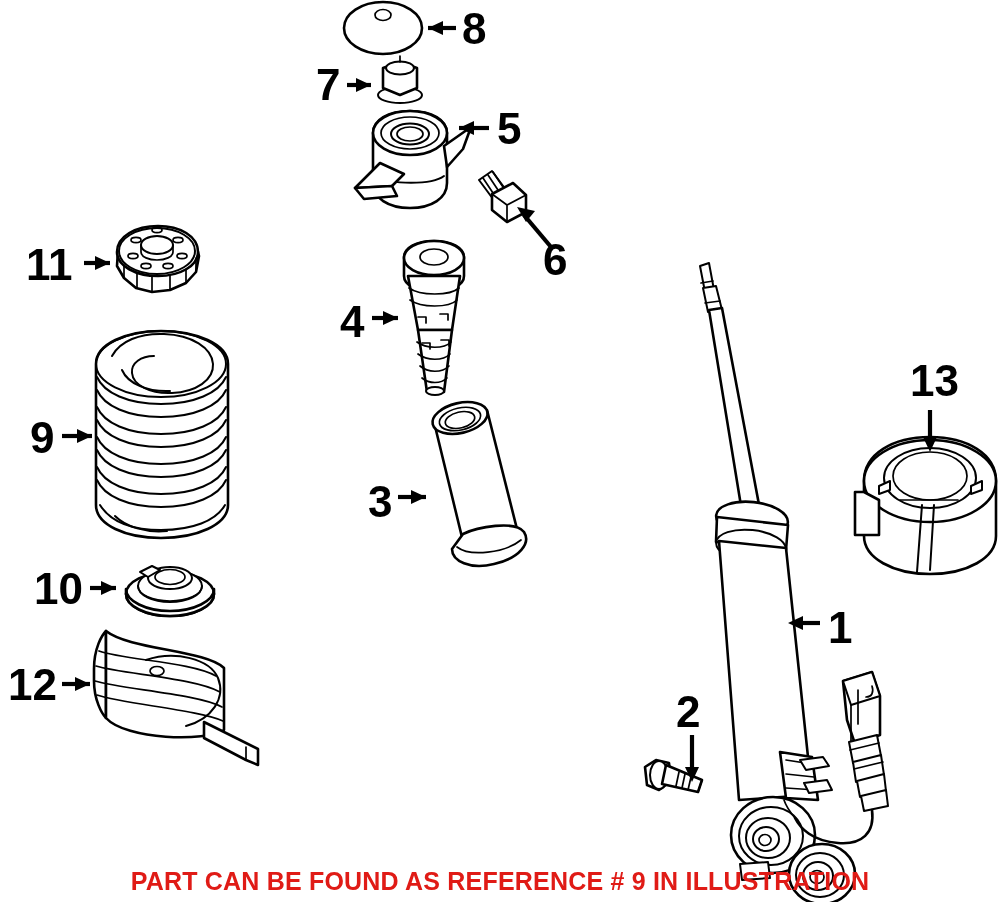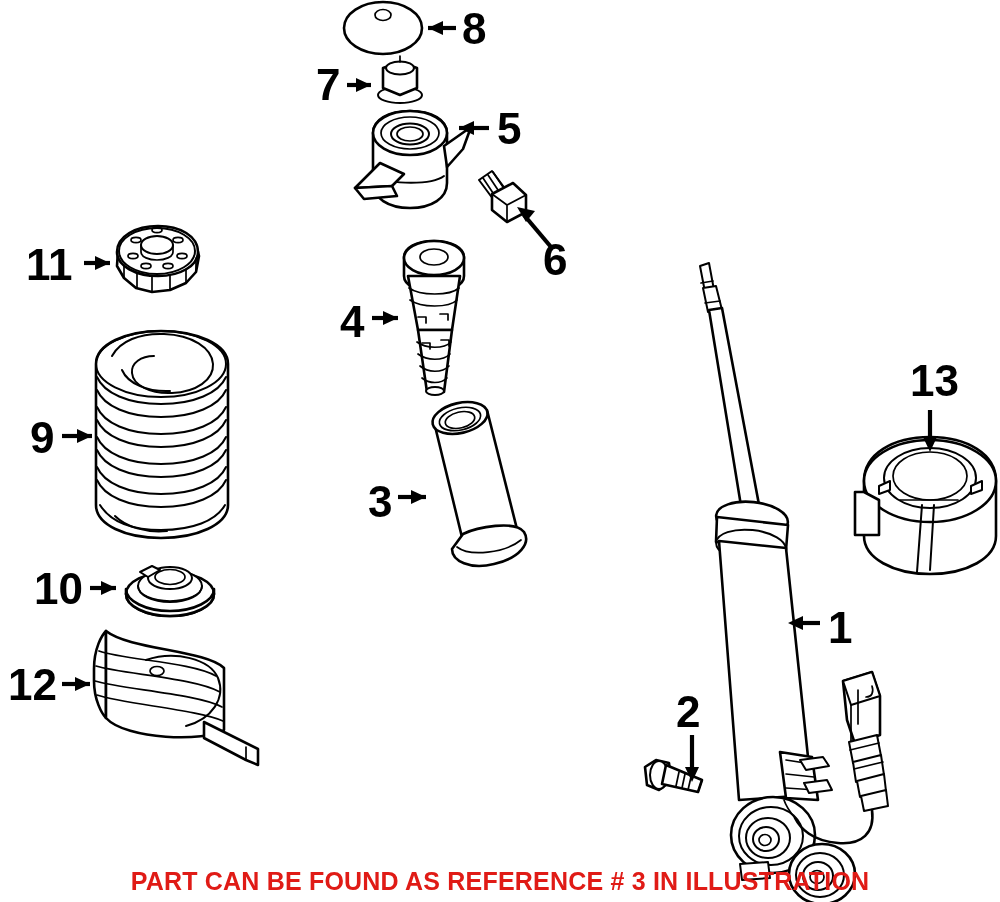--- a/index.html
+++ b/index.html
@@ -319,15 +319,15 @@
   <text class="callout-text" x="316" y="100" text-anchor="start">7</text>
   <text class="callout-text" x="462" y="44" text-anchor="start">8</text>
   <text class="callout-text" x="30" y="453" text-anchor="start">9</text>
   <text class="callout-text" x="34" y="604" text-anchor="start">10</text>
   <text class="callout-text" x="26" y="280" text-anchor="start">11</text>
   <text class="callout-text" x="8" y="700" text-anchor="start">12</text>
   <text class="callout-text" x="910" y="396" text-anchor="start">13</text>
 
 </svg>
 
-<div id="caption" style="color: rgb(224, 27, 22);">PART CAN BE FOUND AS REFERENCE # 3 IN ILLUSTRATION</div>
+<div id="caption" style="color: rgb(224, 27, 22);">PART CAN BE FOUND AS REFERENCE # 9 IN ILLUSTRATION</div>
 
 </div>
 
 </body></html>

